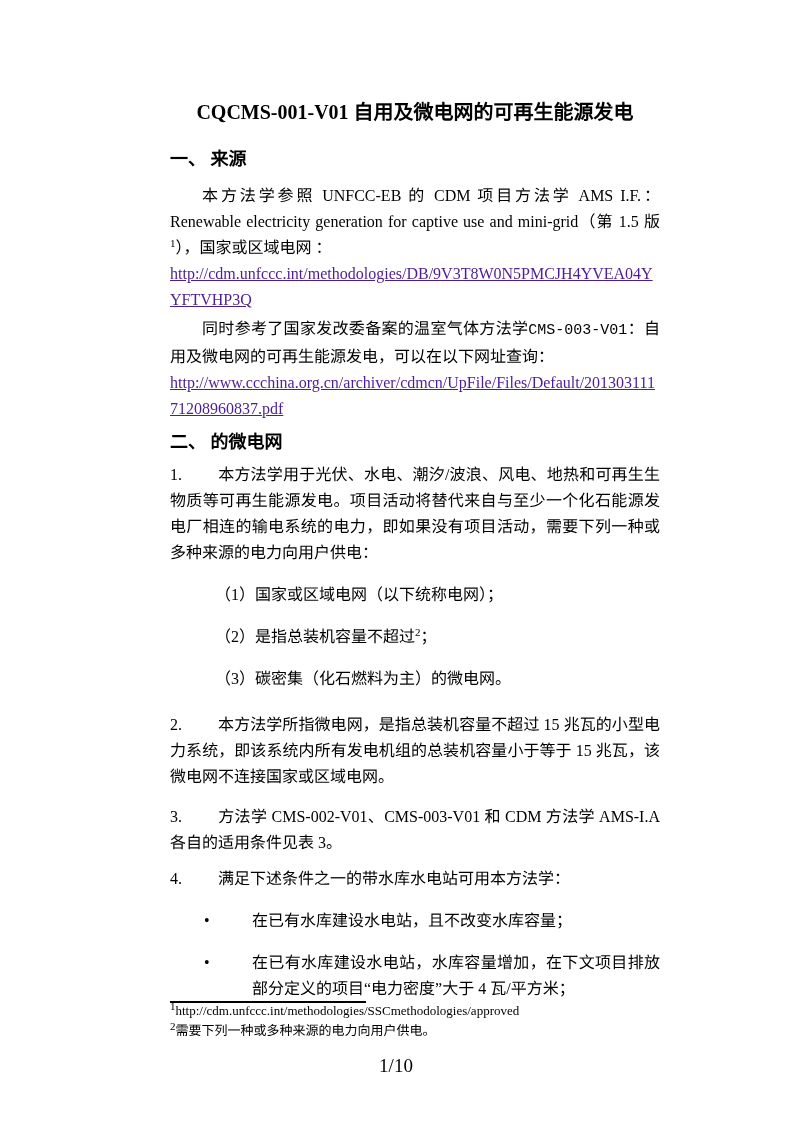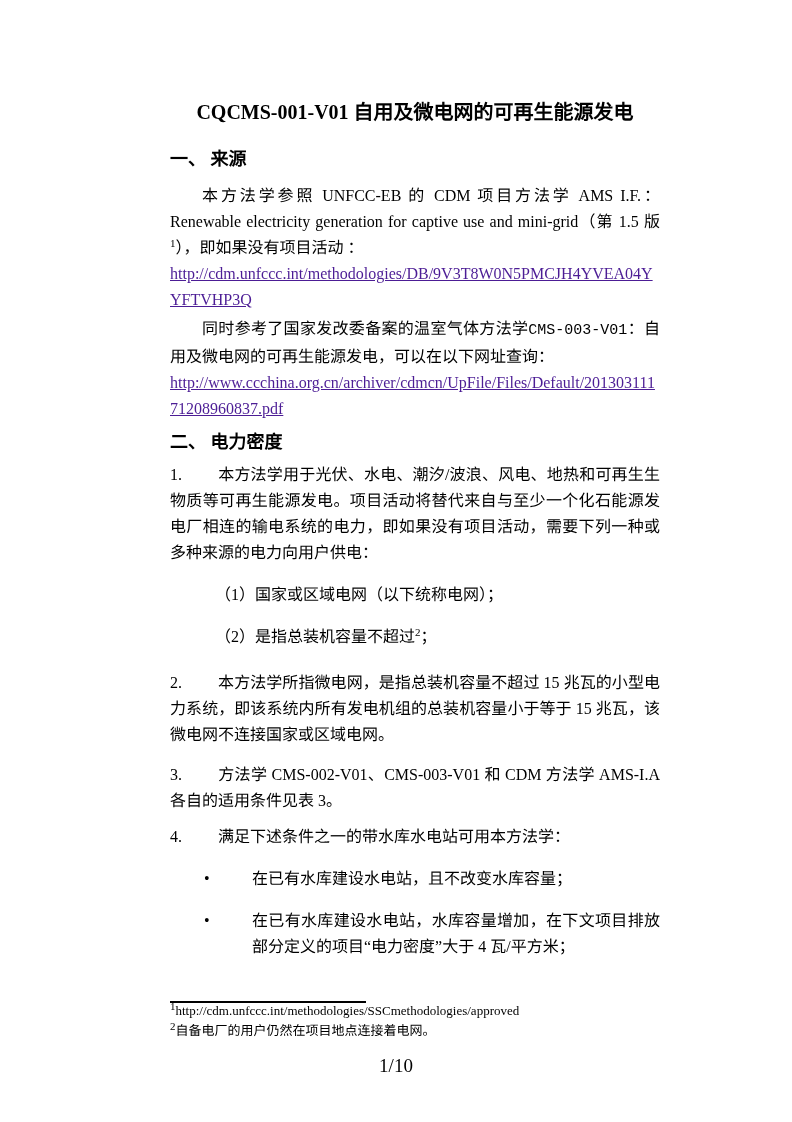--- a/index.html
+++ b/index.html
@@ -88,40 +88,41 @@
 
 <div class="page">
   <div class="content">
 
     <div class="doc-title">
       <div>CQCMS-001-V01 自用及微电网的可再生能源发电</div>
     </div>
 
     <div class="h-sec">一、 来源</div>
 
-    <p class="para"><span>本方法学参照 UNFCC-EB 的 CDM 项目方法学 AMS I.F.：Renewable electricity generation for captive use and mini-grid（第 1.5 版</span><sup>1</sup><span>），即如果没有项目活动 ：</span></p>
+    <p class="para"><span>本方法学参照 UNFCC-EB 的 CDM 项目方法学 AMS I.F.：Renewable electricity generation for captive use and mini-grid（第 1.5 版</span><sup>1</sup><span>），国家或区域电网 ：</span></p>
 
     <div class="link-line">
       <a class="doclink" href="#">http://cdm.unfccc.int/methodologies/DB/9V3T8W0N5PMCJH4YVEA04YYFTVHP3Q</a>
     </div>
 
     <p class="para para2"><span>同时参考了国家发改委备案的温室气体方法学</span><span class="mono">CMS-003-V01</span><span>：自用及微电网的可再生能源发电，可以在以下网址查询：</span></p>
 
     <div class="link-line">
       <a class="doclink" href="#">http://www.ccchina.org.cn/archiver/cdmcn/UpFile/Files/Default/20130311171208960837.pdf</a>
     </div>
 
-    <div class="h-sec h-sec2">二、 电力密度</div>
+    <div class="h-sec h-sec2">二、 的微电网</div>
 
     <p class="num-item item-first"><span class="num">1.</span><span>本方法学用于光伏、水电、潮汐/波浪、风电、地热和可再生生物质等可再生能源发电。项目活动将替代来自与至少一个化石能源发电厂相连的输电系统的电力，即如果没有项目活动，需要下列一种或多种来源的电力向用户供电：</span></p>
 
     <p class="sub-item"><span class="sub-num">（1）</span><span>国家或区域电网（以下统称电网）；</span></p>
 
     <p class="sub-item"><span class="sub-num">（2）</span><span>是指总装机容量不超过</span><sup>2</sup><span>；</span></p>
 
+    <p class="sub-item"><span class="sub-num">（3）</span><span>碳密集（化石燃料为主）的微电网。</span></p>
 
     <p class="num-item" style="margin-top:20px;"><span class="num">2.</span><span>本方法学所指微电网，是指总装机容量不超过 15 兆瓦的小型电力系统，即该系统内所有发电机组的总装机容量小于等于 15 兆瓦，该微电网不连接国家或区域电网。</span></p>
 
     <p class="num-item" style="margin-top:14px;"><span class="num">3.</span><span>方法学 CMS-002-V01、CMS-003-V01 和 CDM 方法学 AMS-I.A 各自的适用条件见表 3。</span></p>
 
     <p class="num-item" style="margin-top:10px;"><span class="num">4.</span><span>满足下述条件之一的带水库水电站可用本方法学：</span></p>
 
     <div class="bullet-item">
       <span class="bullet">•</span>
       <div class="bullet-text">在已有水库建设水电站，且不改变水库容量；</div>
@@ -131,17 +132,17 @@
       <span class="bullet">•</span>
       <div class="bullet-text">在已有水库建设水电站，水库容量增加，在下文项目排放部分定义的项目“电力密度”大于 4 瓦/平方米；</div>
     </div>
 
   </div>
 
   <div class="footnote-rule"></div>
 
   <div class="footnotes">
     <div><sup>1</sup><span>http://cdm.unfccc.int/methodologies/SSCmethodologies/approved</span></div>
-    <div><sup>2</sup><span>自备电厂的用户仍然在项目地点连接着电网。</span></div>
+    <div><sup>2</sup><span>需要下列一种或多种来源的电力向用户供电。</span></div>
   </div>
 
   <div class="page-num">1/10</div>
 </div>
 
 </body></html>

